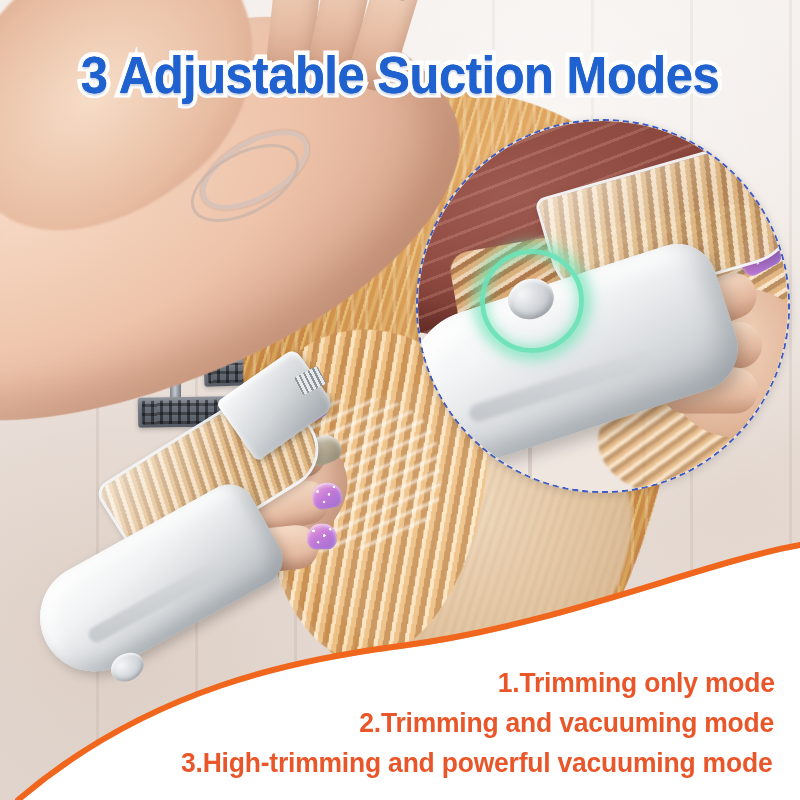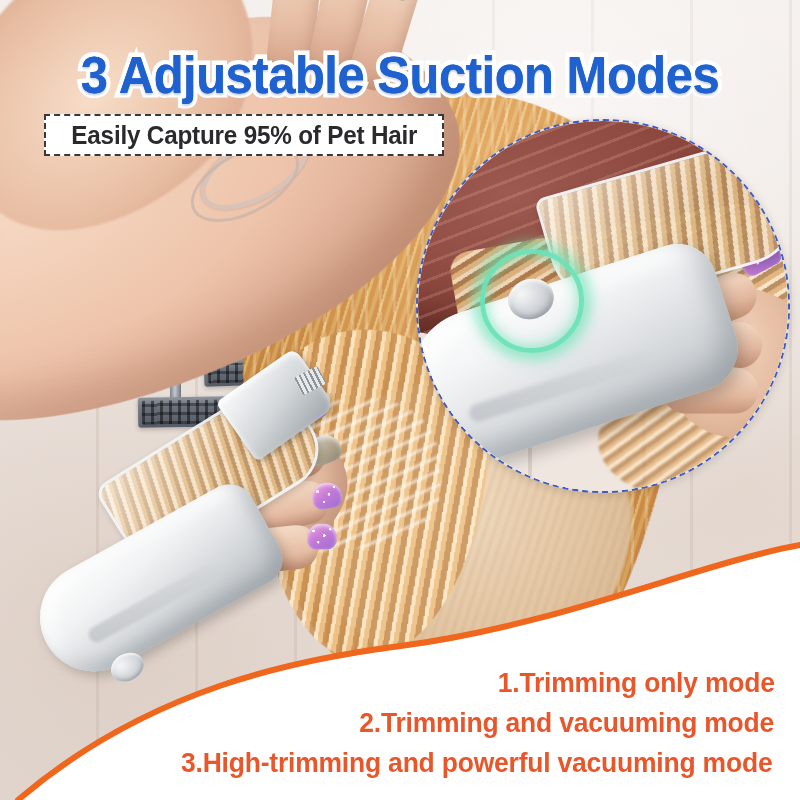--- a/index.html
+++ b/index.html
@@ -509,23 +509,20 @@
   </div>
 
   <svg class="bottom-panel" viewBox="0 0 800 800">
     <path id="panelFill" d="M800,548 C700,566 560,628 400,649 C300,662 150,690 18,800 L800,800 Z" fill="#ffffff"></path>
     <path id="panelStroke" d="M800,545 C700,563 560,625 400,646 C300,659 150,687 18,800" fill="none" stroke="#f1661d" stroke-width="6" stroke-linecap="round"></path>
   </svg>
 
   <div class="headline" style="color: rgb(31, 98, 207); -webkit-text-stroke-color: rgb(255, 255, 255);">3 Adjustable Suction Modes</div>
   <div class="headline-shadow" style="color: rgb(31, 98, 207);">3 Adjustable Suction Modes</div>
 
-  <div class="subtitle-box" style="background: rgb(255, 255, 255); border-color: rgb(57, 57, 60);">
-    <span class="subtitle-text" style="color: rgb(42, 42, 45);">Easily Capture 95% of Pet Hair</span>
-  </div>
 
   <div class="modes">
     <div class="mode-line" id="mode1" style="color: rgb(232, 86, 42);">1.Trimming only mode</div>
     <div class="mode-line" id="mode2" style="color: rgb(232, 86, 42);">2.Trimming and vacuuming mode</div>
     <div class="mode-line" id="mode3" style="color: rgb(232, 86, 42);">3.High-trimming and powerful vacuuming mode</div>
   </div>
 
 </div>
 
 </body></html>

